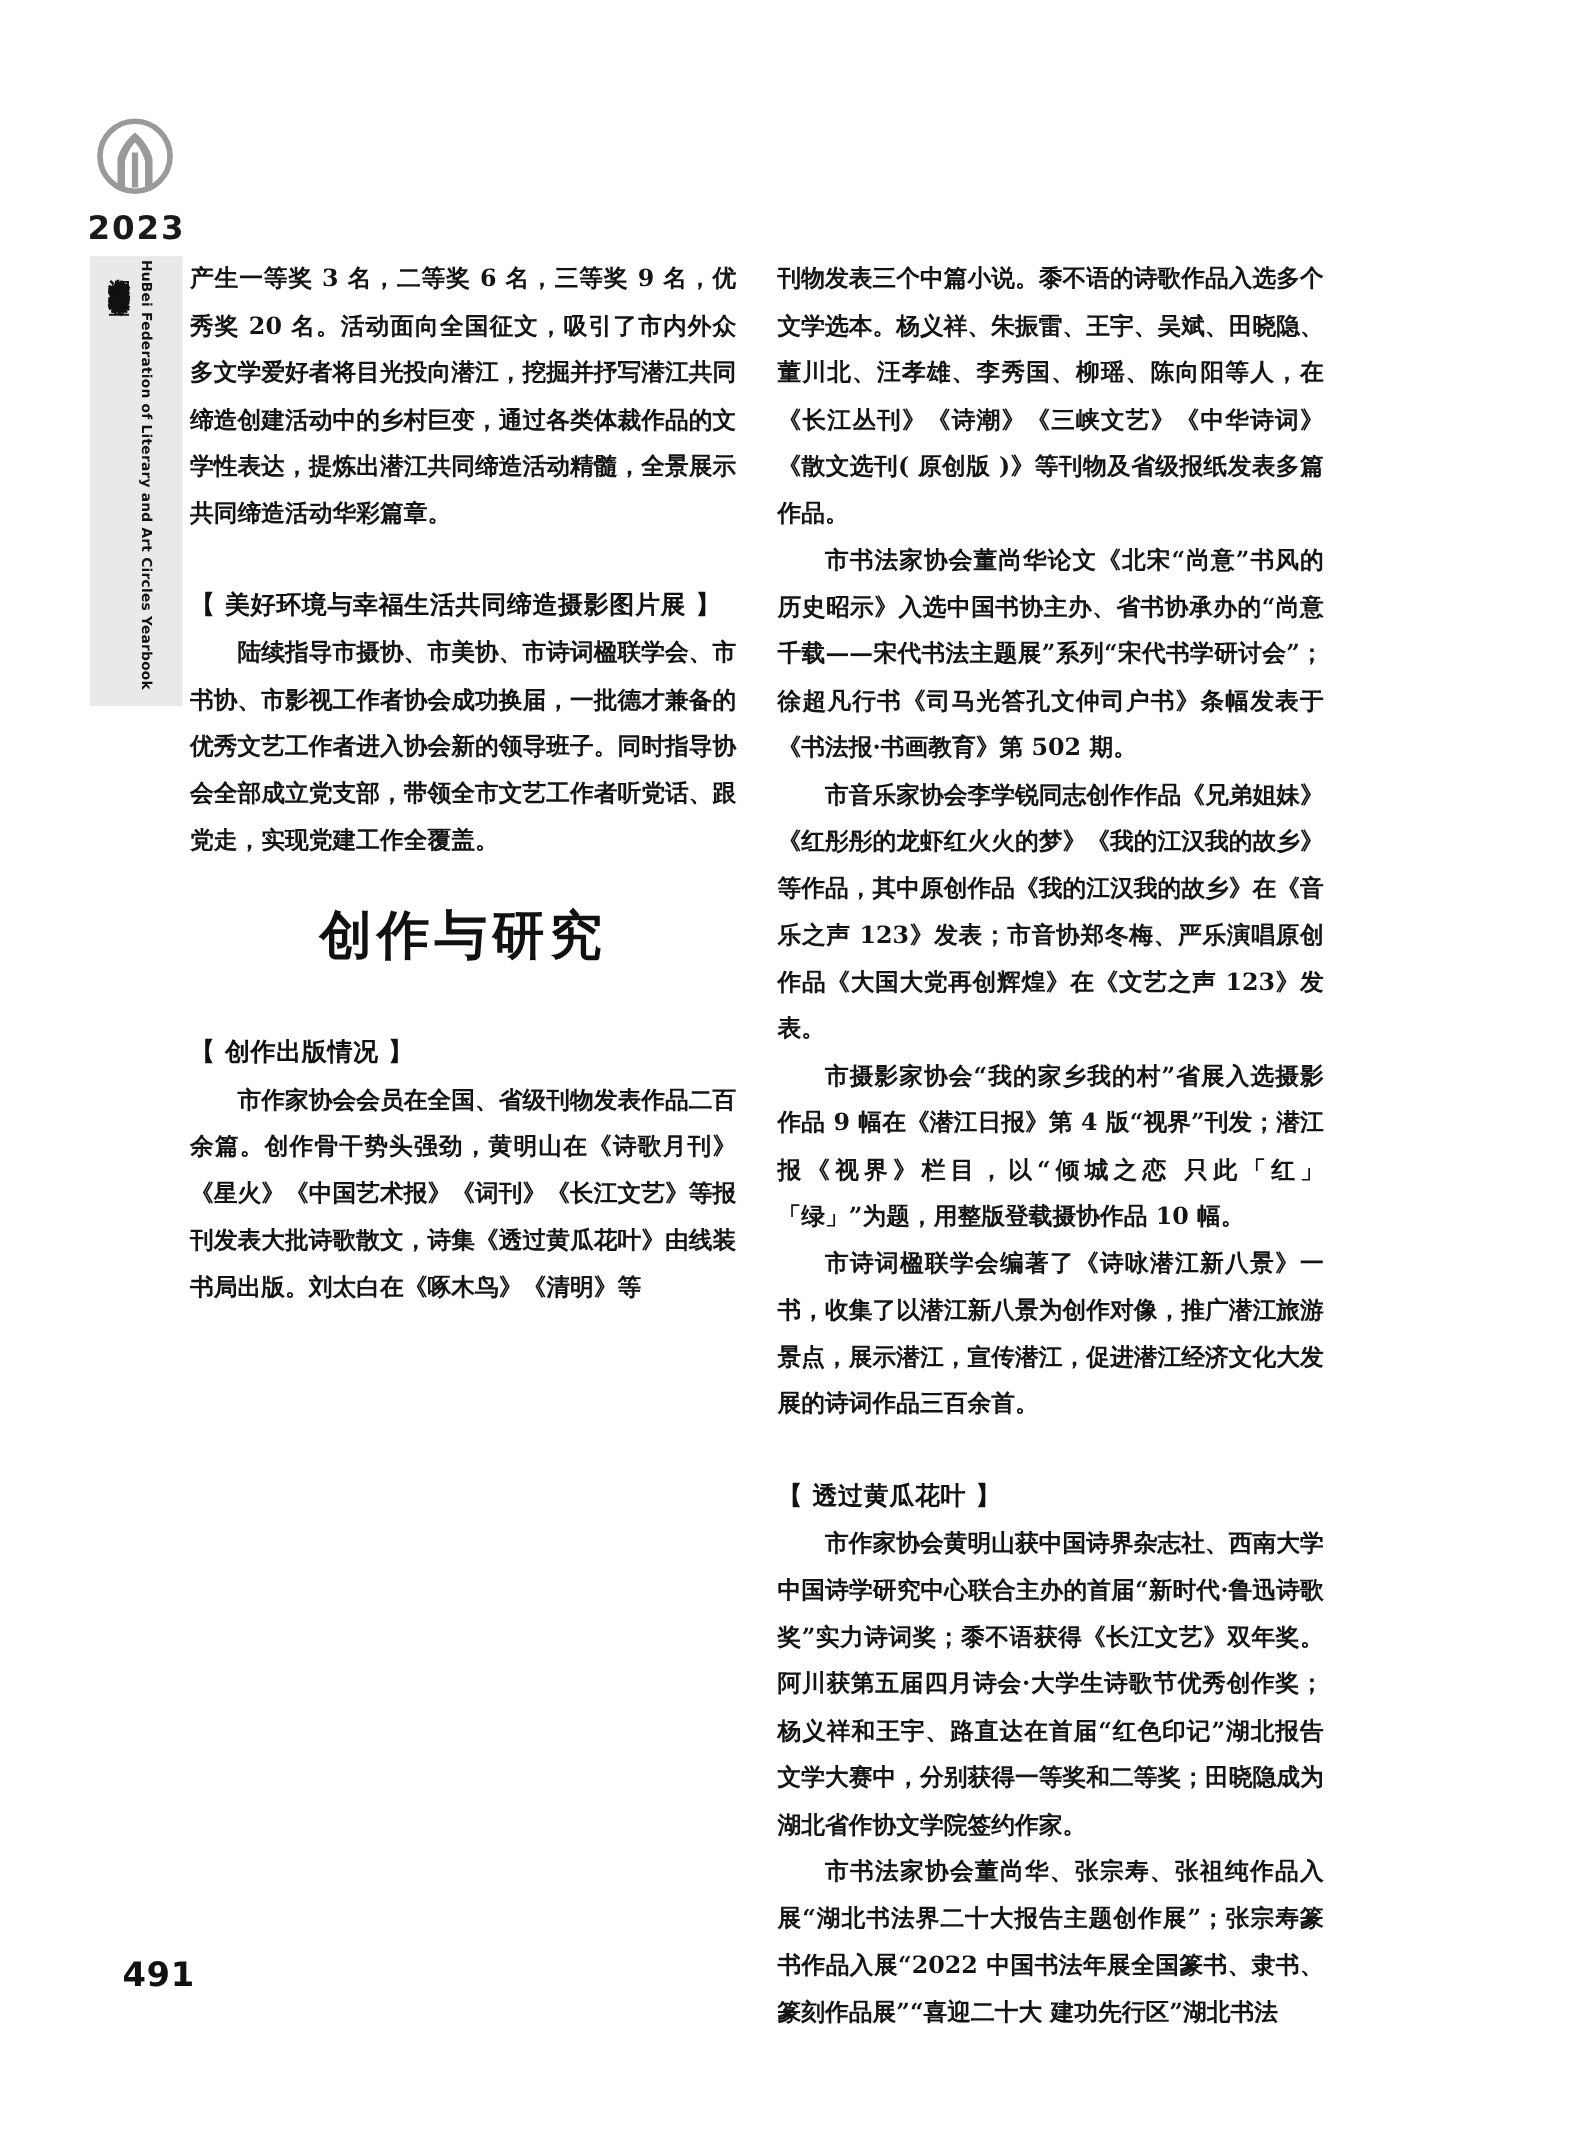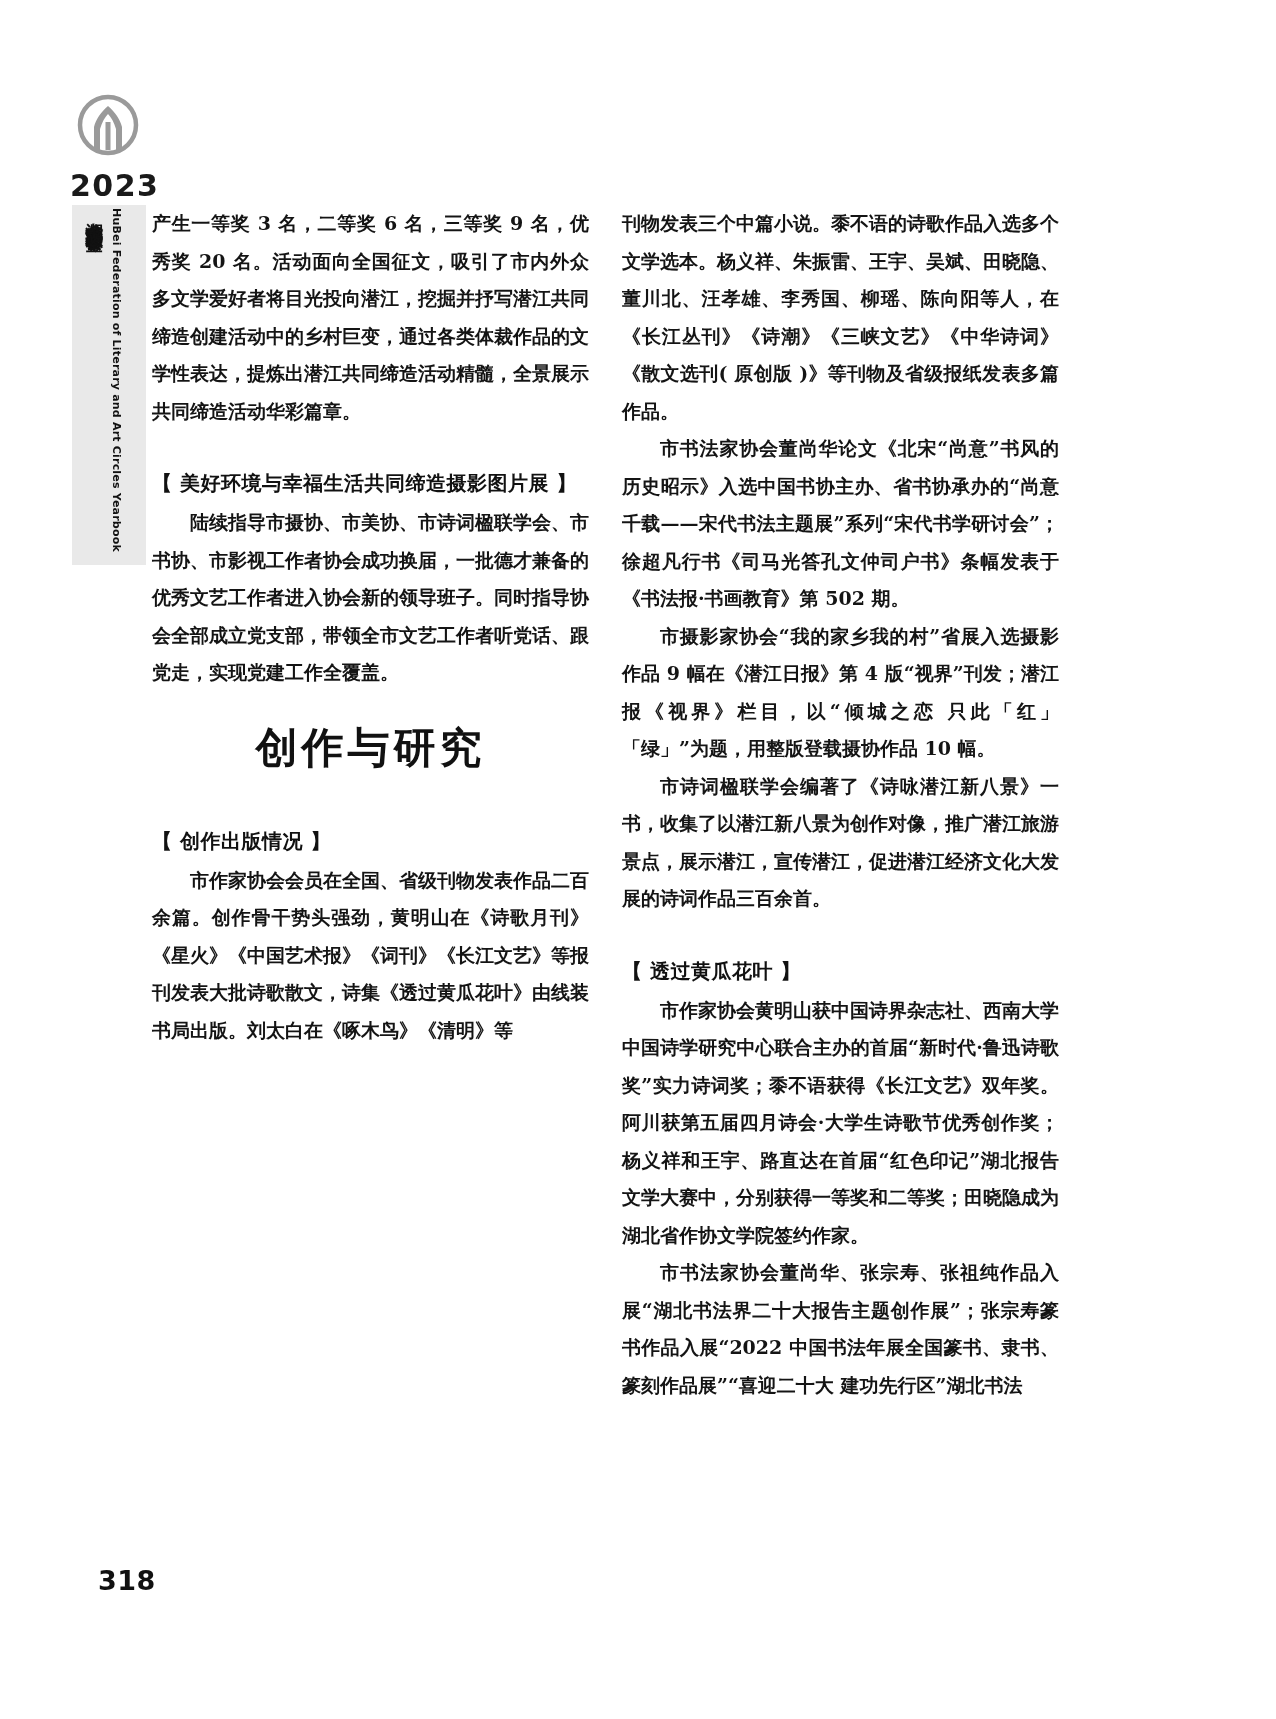--- a/index.html
+++ b/index.html
@@ -28,21 +28,21 @@
   .logo-mark {
     width: 72px;
     height: 72px;
     position: relative;
     margin-left: 4px;
   }
   .logo-mark svg { display: block; }
   .logo-year {
     font-family: "DejaVu Sans", sans-serif;
     font-weight: 700;
-    font-size: 30px;
+    font-size: 26px;
     letter-spacing: 1.5px;
     color: #1a1a1a;
     margin-top: 4px;
     margin-left: 2px;
   }
 
   
   #runninghead {
     position: absolute;
     left: 72px;
@@ -172,23 +172,24 @@
 
     <h1 class="section-title">创作与研究</h1>
 
     <h2 class="sub-head sub-head-gap-bot">【 创作出版情况 】</h2>
     <p class="body-p">市作家协会会员在全国、省级刊物发表作品二百余篇。创作骨干势头强劲，黄明山在《诗歌月刊》《星火》《中国艺术报》《词刊》《长江文艺》等报刊发表大批诗歌散文，诗集《透过黄瓜花叶》由线装书局出版。刘太白在《啄木鸟》《清明》等</p>
   </div>
 
   <div class="column" id="col-right">
     <p class="body-p no-indent">刊物发表三个中篇小说。黍不语的诗歌作品入选多个文学选本。杨义祥、朱振雷、王宇、吴斌、田晓隐、董川北、汪孝雄、李秀国、柳瑶、陈向阳等人，在《长江丛刊》《诗潮》《三峡文艺》《中华诗词》《散文选刊( 原创版 )》等刊物及省级报纸发表多篇作品。</p>
     <p class="body-p para-gap">市书法家协会董尚华论文《北宋“尚意”书风的历史昭示》入选中国书协主办、省书协承办的“尚意千载——宋代书法主题展”系列“宋代书学研讨会”；徐超凡行书《司马光答孔文仲司户书》条幅发表于《书法报·书画教育》第 502 期。</p>
+    <p class="body-p para-gap">市音乐家协会李学锐同志创作作品《兄弟姐妹》《红彤彤的龙虾红火火的梦》《我的江汉我的故乡》等作品，其中原创作品《我的江汉我的故乡》在《音乐之声 123》发表；市音协郑冬梅、严乐演唱原创作品《大国大党再创辉煌》在《文艺之声 123》发表。</p>
     <p class="body-p para-gap">市摄影家协会“我的家乡我的村”省展入选摄影作品 9 幅在《潜江日报》第 4 版“视界”刊发；潜江报《视界》栏目，以“倾城之恋 只此「红」「绿」”为题，用整版登载摄协作品 10 幅。</p>
     <p class="body-p para-gap">市诗词楹联学会编著了《诗咏潜江新八景》一书，收集了以潜江新八景为创作对像，推广潜江旅游景点，展示潜江，宣传潜江，促进潜江经济文化大发展的诗词作品三百余首。</p>
 
     <h2 class="sub-head sub-head-gap-top sub-head-gap-bot">【 透过黄瓜花叶 】</h2>
     <p class="body-p">市作家协会黄明山获中国诗界杂志社、西南大学中国诗学研究中心联合主办的首届“新时代·鲁迅诗歌奖”实力诗词奖；黍不语获得《长江文艺》双年奖。阿川获第五届四月诗会·大学生诗歌节优秀创作奖；杨义祥和王宇、路直达在首届“红色印记”湖北报告文学大赛中，分别获得一等奖和二等奖；田晓隐成为湖北省作协文学院签约作家。</p>
     <p class="body-p para-gap">市书法家协会董尚华、张宗寿、张祖纯作品入展“湖北书法界二十大报告主题创作展”；张宗寿篆书作品入展“2022 中国书法年展全国篆书、隶书、篆刻作品展”“喜迎二十大 建功先行区”湖北书法</p>
   </div>
 
-  <div id="folio">318</div>
+  <div id="folio">491</div>
 
 </div>
 
 </body></html>

